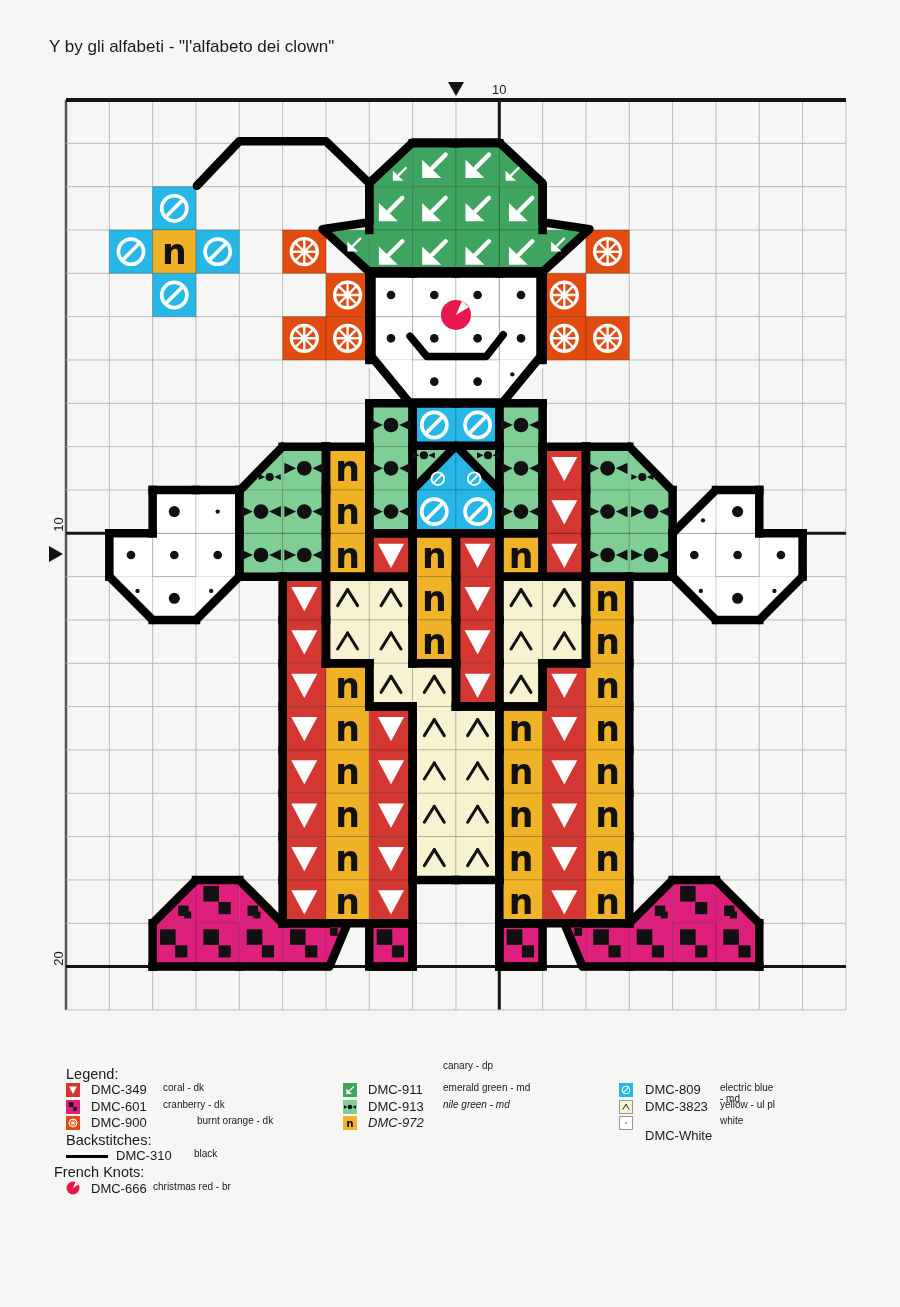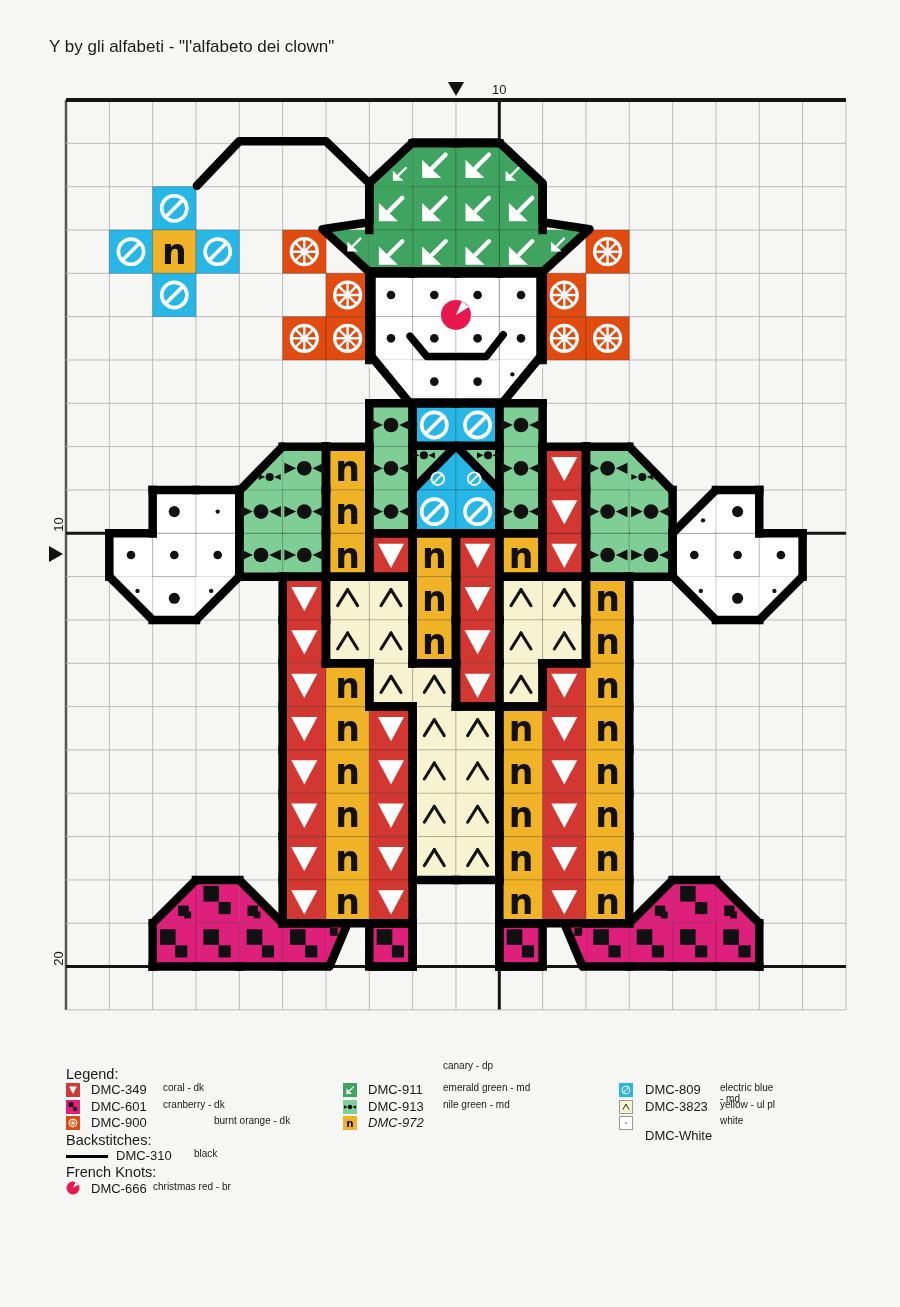--- a/index.html
+++ b/index.html
@@ -1134,21 +1134,21 @@
 <div class="lbl" style="left:492px;top:82px;">10</div>
 <div class="vlbl" style="left:45px;top:517px;">10</div>
 <div class="vlbl" style="left:45px;top:951px;">20</div>
 
 <div id="legend">
   <div class="lg-head" style="left:66px;top:1040px;">Legend:</div>
   <div class="lg-head" style="left:66px;top:1106px;">Backstitches:</div>
   <div class="bs-line" style="left:66px;top:1129px;"></div>
   <div class="lg-code" style="left:116px;top:1122px;">DMC-310</div>
   <div class="lg-name" style="left:182px;top:1122px;padding-left:12px;">black</div>
-  <div class="lg-head" style="left:66px;top:1138px;">French Knots:</div>
+  <div class="lg-head" style="left:54px;top:1138px;">French Knots:</div>
   <div class="lg-code" style="left:91px;top:1155px;">DMC-666</div>
   <div class="lg-name" style="left:153px;top:1155px;">christmas red - br</div>
   <svg id="fk-swatch" width="15" height="15" style="position:absolute;left:66px;top:1155px;">
       <circle cx="7" cy="7" r="6.5" fill="#e8174d"></circle>
       <polygon points="7,7 12.5,3.5 9.5,1" fill="#fff"></polygon>
     </svg>
   <div id="legend-rows">
       <div class="lg-sw" style="left: 66px; top: 1057px;"><svg width="15" height="15">
           <rect x="0.5" y="0.5" width="13" height="13" fill="#d23731" stroke="#d23731"></rect>
           <g transform="translate(7,7) scale(0.300)">
@@ -1170,40 +1170,40 @@
           <rect x="0.5" y="0.5" width="13" height="13" fill="#e24b0f" stroke="#e24b0f"></rect>
           <g transform="translate(7,7) scale(0.300)">
             <circle cx="0" cy="0" r="12.998999999999999" fill="none" stroke="#ffffff" stroke-width="3.2497499999999997"></circle>
             <line x1="-12.998999999999999" y1="0" x2="12.998999999999999" y2="0" stroke="#ffffff" stroke-width="2.38315" stroke-linecap="round"></line>
             <line x1="-9.19168104864393" y1="-9.191681048643929" x2="9.19168104864393" y2="9.191681048643929" stroke="#ffffff" stroke-width="2.38315" stroke-linecap="round"></line>
             <line x1="-7.9595918710582215e-16" y1="-12.998999999999999" x2="7.9595918710582215e-16" y2="12.998999999999999" stroke="#ffffff" stroke-width="2.38315" stroke-linecap="round"></line>
             <line x1="9.191681048643929" y1="-9.19168104864393" x2="-9.191681048643929" y2="9.19168104864393" stroke="#ffffff" stroke-width="2.38315" stroke-linecap="round"></line>
           </g>
         </svg></div>
       <div class="lg-code" style="left: 91px; top: 1089px;">DMC-900</div>
-      <div class="lg-name" style="left: 166px; top: 1089px; padding-left: 48px;">burnt orange - dk</div>
+      <div class="lg-name" style="left: 149px; top: 1089px; padding-left: 48px;">burnt orange - dk</div>
       <div class="lg-sw" style="left: 343px; top: 1057px;"><svg width="15" height="15">
           <rect x="0.5" y="0.5" width="13" height="13" fill="#3ea45f" stroke="#3ea45f"></rect>
           <g transform="translate(7,7) scale(0.300)">
             <polygon points="-12.1,-5.2 -12.1,13.0 6.9,13.0" fill="#ffffff"></polygon>
             <line x1="-1.7332" y1="2.5997999999999997" x2="11.2658" y2="-10.399199999999999" stroke="#ffffff" stroke-width="4.333" stroke-linecap="round"></line>
           </g>
         </svg></div>
       <div class="lg-code" style="left: 368px; top: 1056px;">DMC-911</div>
       <div class="lg-name" style="left: 443px; top: 1056px;">emerald green - md</div>
       <div class="lg-sw" style="left: 343px; top: 1073.5px;"><svg width="15" height="15">
           <rect x="0.5" y="0.5" width="13" height="13" fill="#7fce96" stroke="#7fce96"></rect>
           <g transform="translate(7,7) scale(0.300)">
             <circle cx="0" cy="0" r="7.3661" fill="#111111" stroke="none" stroke-width="0"></circle>
             <polygon points="-19.9,-5.6 -19.9,5.6 -8.2,0.0" fill="#111111"></polygon>
             <polygon points="19.9,-5.6 19.9,5.6 8.2,0.0" fill="#111111"></polygon>
           </g>
         </svg></div>
       <div class="lg-code" style="left: 368px; top: 1072.5px;">DMC-913</div>
-      <div class="lg-name" style="left: 443px; top: 1072.5px;">nile green - md</div>
+      <div class="lg-name" style="left: 443px; top: 1072.5px; font-style: italic;">nile green - md</div>
       <div class="lg-sw" style="left: 343px; top: 1090px;"><svg width="15" height="15">
           <rect x="0.5" y="0.5" width="13" height="13" fill="#f0b226" stroke="#f0b226"></rect>
           <g transform="translate(7,7) scale(0.300)">
             <text x="0" y="12.565699999999998" text-anchor="middle" fill="#111111" font-family="DejaVu Sans, sans-serif" font-size="34.7" font-weight="bold">n</text>
           </g>
         </svg></div>
       <div class="lg-code" style="left: 368px; top: 1089px; font-style: italic;">DMC-972</div>
       <div class="lg-name" style="left: 443px; top: 1034px;">canary - dp</div>
       <div class="lg-sw" style="left: 619px; top: 1057px;"><svg width="15" height="15">
           <rect x="0.5" y="0.5" width="13" height="13" fill="#27b7e7" stroke="#27b7e7"></rect>

